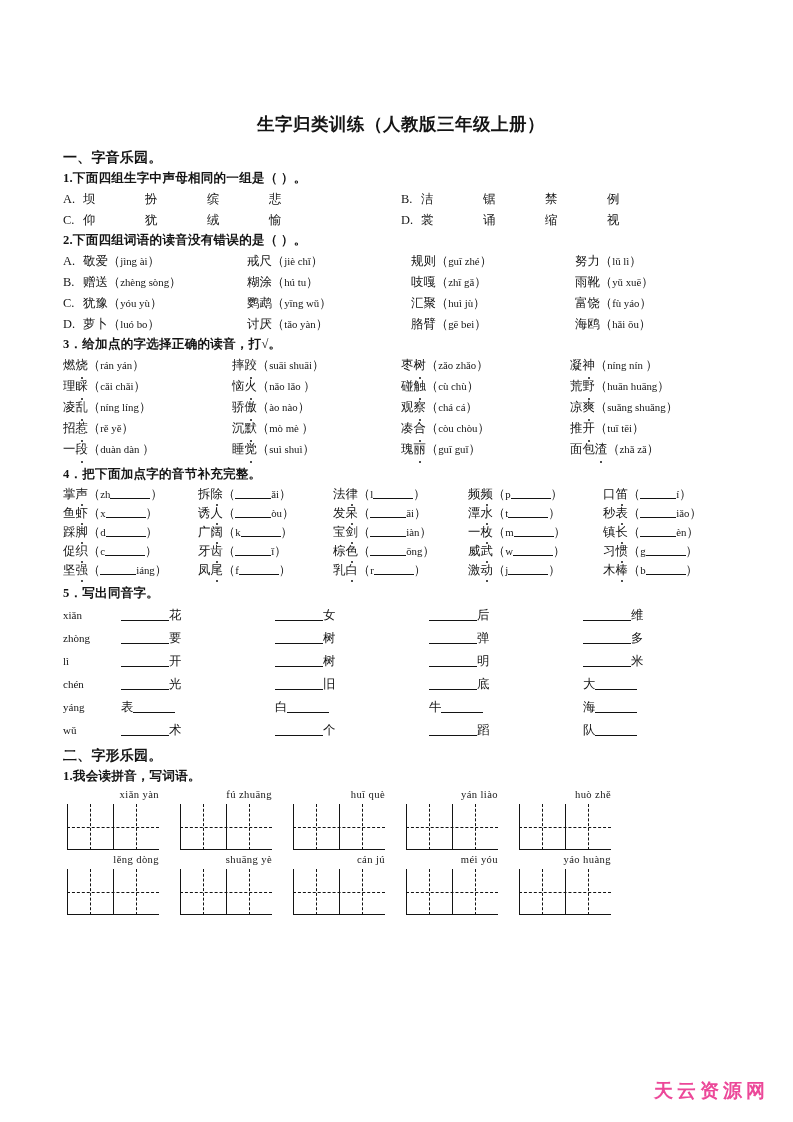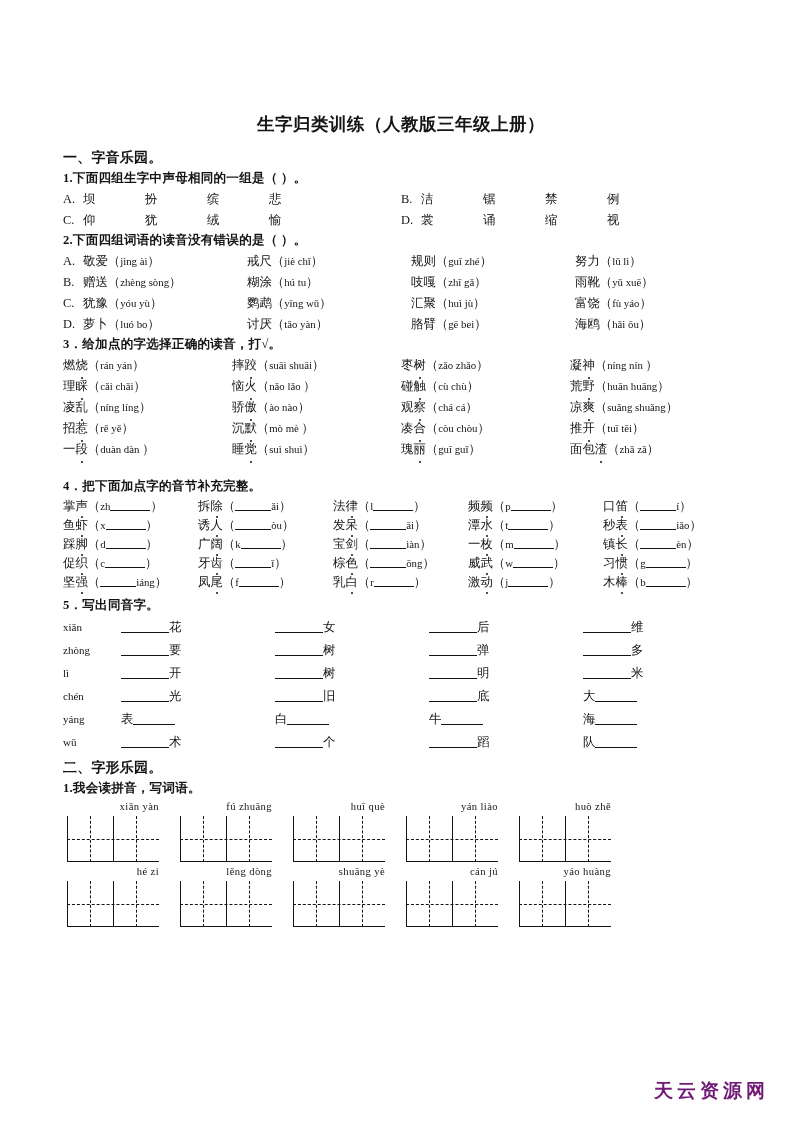--- a/index.html
+++ b/index.html
@@ -221,21 +221,21 @@
   }
 
   
   .watermark {
     position: absolute;
     right: 24px;
     bottom: 18px;
     font-size: 19px;
     font-weight: bold;
     letter-spacing: 4px;
-    color: #701a75;
+    color: #ec4899;
     font-family: "DejaVu Sans", sans-serif;
     white-space: nowrap;
   }
 </style>
 </head>
 <body>
 
 <div class="page">
   <div class="content">
 
@@ -346,21 +346,21 @@
           <span class="q3cell"><span>推</span><span class="dotted">开</span>（<span class="py">tuī  tēi</span>）</span>
         </div>
         <div class="q3row">
           <span class="q3cell"><span>一</span><span class="dotted">段</span>（<span class="py">duàn  dàn </span>）</span>
           <span class="q3cell"><span>睡</span><span class="dotted">觉</span>（<span class="py">suì  shuì</span>）</span>
           <span class="q3cell"><span>瑰</span><span class="dotted">丽</span>（<span class="py">guī  guǐ</span>）</span>
           <span class="q3cell"><span>面包</span><span class="dotted">渣</span>（<span class="py">zhǎ  zǎ</span>）</span>
         </div>
       </div>
 
-    <div class="q-head" style="margin-top:18px;">4．把下面加点字的音节补充完整。</div>
+    <div class="q-head" style="margin-top:6px;">4．把下面加点字的音节补充完整。</div>
     <div id="q4-body">
         <div class="q4row">
           <span class="q4cell"><span>掌</span><span class="dotted">声</span>（<span class="py">zh</span><span class="blk w1"></span>）</span>
           <span class="q4cell"><span>拆</span><span class="dotted">除</span>（<span class="blk w3"></span><span class="py">ǎi</span>）</span>
           <span class="q4cell"><span>法</span><span class="dotted">律</span>（<span class="py">l</span><span class="blk w1"></span>）</span>
           <span class="q4cell"><span>频</span><span class="dotted">频</span>（<span class="py">p</span><span class="blk w1"></span>）</span>
           <span class="q4cell"><span>口</span><span class="dotted">笛</span>（<span class="blk w3"></span><span class="py">í</span>）</span>
         </div>
         <div class="q4row">
           <span class="q4cell"><span>鱼</span><span class="dotted">虾</span>（<span class="py">x</span><span class="blk w1"></span>）</span>
@@ -493,31 +493,20 @@
               <div class="vM"></div>
               <div class="hB"></div>
               <div class="hMid"></div>
               <div class="dV1"></div>
               <div class="dV2"></div>
             </div>
           </div>
         </div>
         <div class="grid-row">
           <div class="grid-item">
-            <div class="grid-py">hé zi</div>
-            <div class="tzg">
-              <div class="vL"></div>
-              <div class="vM"></div>
-              <div class="hB"></div>
-              <div class="hMid"></div>
-              <div class="dV1"></div>
-              <div class="dV2"></div>
-            </div>
-          </div>
-          <div class="grid-item">
             <div class="grid-py">lěng dòng</div>
             <div class="tzg">
               <div class="vL"></div>
               <div class="vM"></div>
               <div class="hB"></div>
               <div class="hMid"></div>
               <div class="dV1"></div>
               <div class="dV2"></div>
             </div>
           </div>
@@ -527,20 +516,31 @@
               <div class="vL"></div>
               <div class="vM"></div>
               <div class="hB"></div>
               <div class="hMid"></div>
               <div class="dV1"></div>
               <div class="dV2"></div>
             </div>
           </div>
           <div class="grid-item">
             <div class="grid-py">cán jú</div>
+            <div class="tzg">
+              <div class="vL"></div>
+              <div class="vM"></div>
+              <div class="hB"></div>
+              <div class="hMid"></div>
+              <div class="dV1"></div>
+              <div class="dV2"></div>
+            </div>
+          </div>
+          <div class="grid-item">
+            <div class="grid-py">méi yóu</div>
             <div class="tzg">
               <div class="vL"></div>
               <div class="vM"></div>
               <div class="hB"></div>
               <div class="hMid"></div>
               <div class="dV1"></div>
               <div class="dV2"></div>
             </div>
           </div>
           <div class="grid-item">

